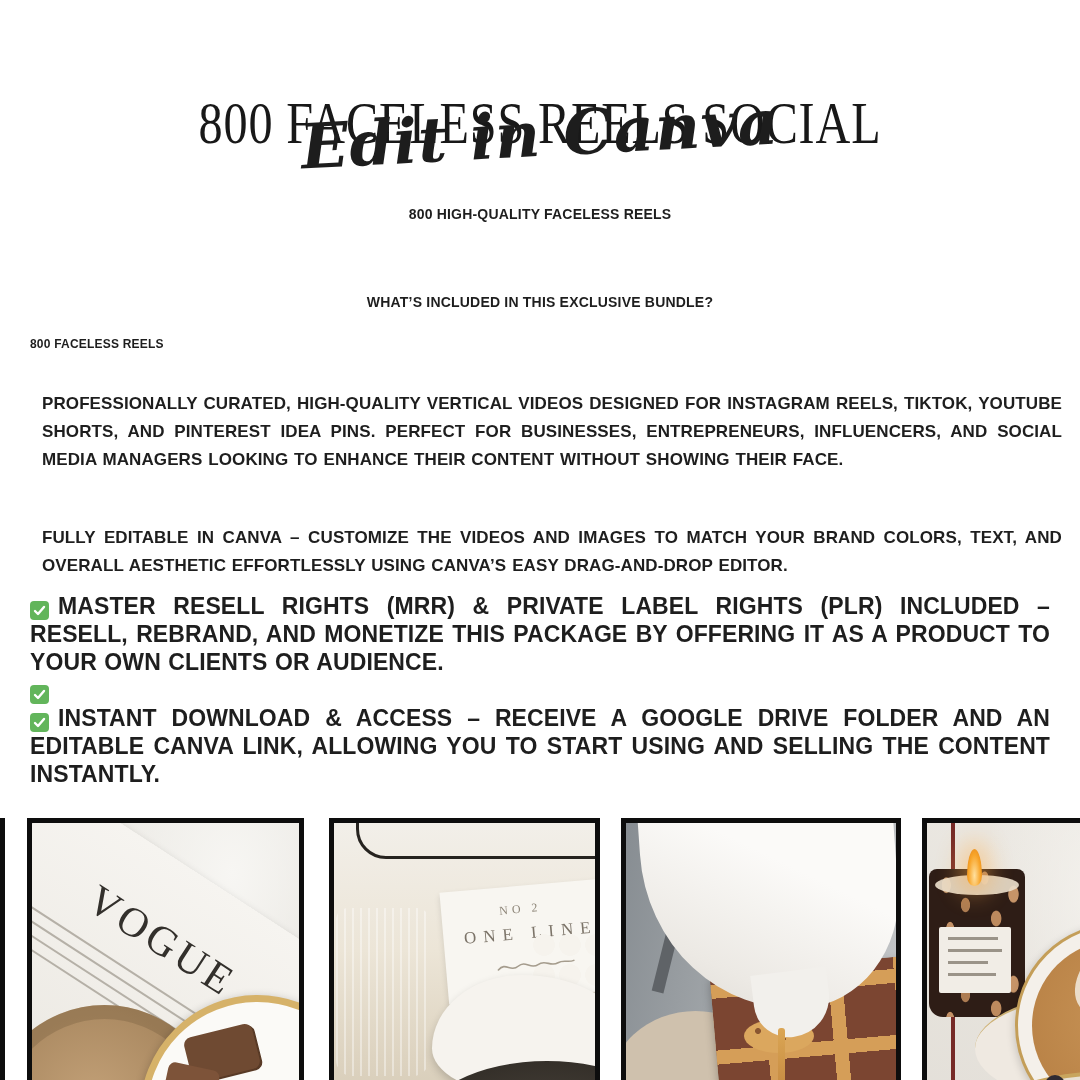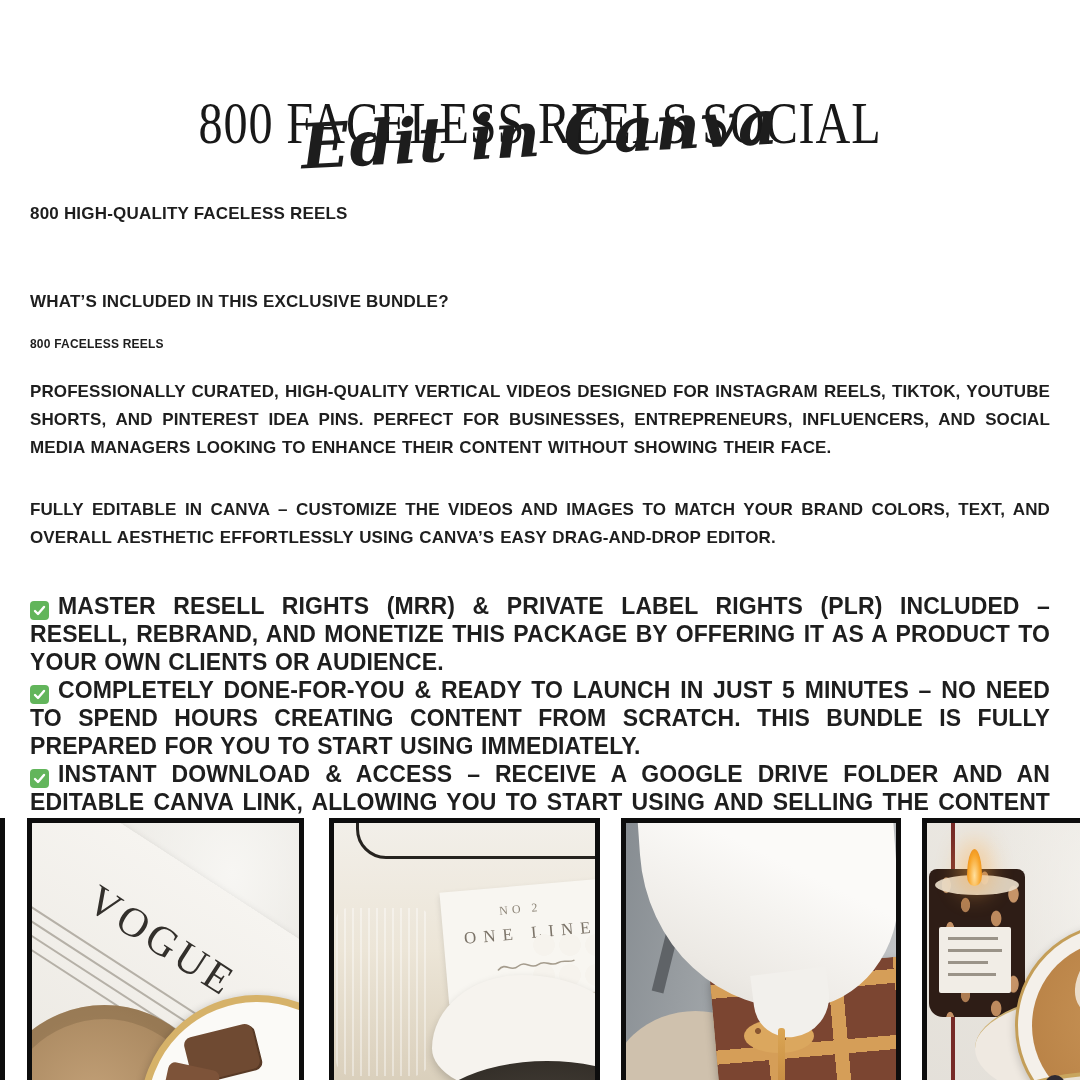--- a/index.html
+++ b/index.html
@@ -14,38 +14,38 @@
     transform:scaleX(.86) scaleY(1.04);transform-origin:center top;
   }
   .script-sub{
     position:absolute;top:98px;left:0;width:1080px;text-align:center;
     font-family:"DejaVu Serif",serif;font-style:italic;font-weight:700;
     font-size:62px;color:#1d1d1d;transform:rotate(-3deg);letter-spacing:1px;
   }
 
   
   .cline{
-    position:absolute;left:30px;width:1020px;margin:0;text-align:left;
-    font-weight:700;font-size:17px;line-height:20px;color:#1e1e1e;letter-spacing:.2px;
+    position:absolute;left:30px;width:1020px;margin:0;text-align:center;
+    font-weight:700;font-size:14px;line-height:20px;color:#1e1e1e;letter-spacing:.2px;
   }
   .tagline{top:204px;}
   .intro{top:253px;}
   .question{top:292px;}
 
   
   .section-heading{
     position:absolute;left:30px;top:337px;margin:0;
     font-weight:700;font-size:12px;color:#1e1e1e;letter-spacing:.2px;
   }
   .para{
-    position:absolute;left:30px;width:1020px;margin:0;text-align:justify;
+    position:absolute;left:30px;width:1020px;margin:12px;text-align:justify;
     font-weight:700;font-size:17px;line-height:28px;color:#1e1e1e;letter-spacing:.1px;word-spacing:1px;
   }
   .para1{top:378px;}
-  .para2{top:496px;}
+  .para2{top:512px;}
   .features{position:absolute;left:30px;top:592px;width:1020px;}
   .feature{
     margin:0;text-align:justify;font-weight:700;font-size:23px;line-height:28px;
     color:#1e1e1e;letter-spacing:.1px;word-spacing:1px;
   }
   .check{
     display:inline-flex;align-items:center;justify-content:center;
     width:19px;height:19px;border-radius:4px;background:#62b55b;
     vertical-align:-3px;margin-right:9px;
   }
@@ -197,21 +197,21 @@
   <div class="features">
     <p class="feature"><span class="check">
           <svg width="13" height="13" viewBox="0 0 13 13">
             <polyline points="2,7 5,10 11,3" fill="none" stroke="#ffffff" stroke-width="2.4" stroke-linecap="round" stroke-linejoin="round"></polyline>
           </svg>
         </span><span>MASTER RESELL RIGHTS (MRR) &amp; PRIVATE LABEL RIGHTS (PLR) INCLUDED – RESELL, REBRAND, AND MONETIZE THIS PACKAGE BY OFFERING IT AS A PRODUCT TO YOUR OWN CLIENTS OR AUDIENCE.</span></p>
     <p class="feature"><span class="check">
           <svg width="13" height="13" viewBox="0 0 13 13">
             <polyline points="2,7 5,10 11,3" fill="none" stroke="#ffffff" stroke-width="2.4" stroke-linecap="round" stroke-linejoin="round"></polyline>
           </svg>
-        </span><span>COMPLETELY DONE-FOR-YOU &amp; READY TO LAUNCH IN JUST 5 MINUTES – NO NEED TO SPEND HOURS CREATING CONTENT FROM SCRATCH. THIS BUNDLE IS FULLY PREPARED FOR YOU TO START USING IMMEDIATELY.</span></p>
+        </span></p>
     <p class="feature"><span class="check">
           <svg width="13" height="13" viewBox="0 0 13 13">
             <polyline points="2,7 5,10 11,3" fill="none" stroke="#ffffff" stroke-width="2.4" stroke-linecap="round" stroke-linejoin="round"></polyline>
           </svg>
         </span><span>INSTANT DOWNLOAD &amp; ACCESS – RECEIVE A GOOGLE DRIVE FOLDER AND AN EDITABLE CANVA LINK, ALLOWING YOU TO START USING AND SELLING THE CONTENT INSTANTLY.</span></p>
   </div>
 
   <div class="photo-sliver"></div>
 
   <figure class="photo ph1">

